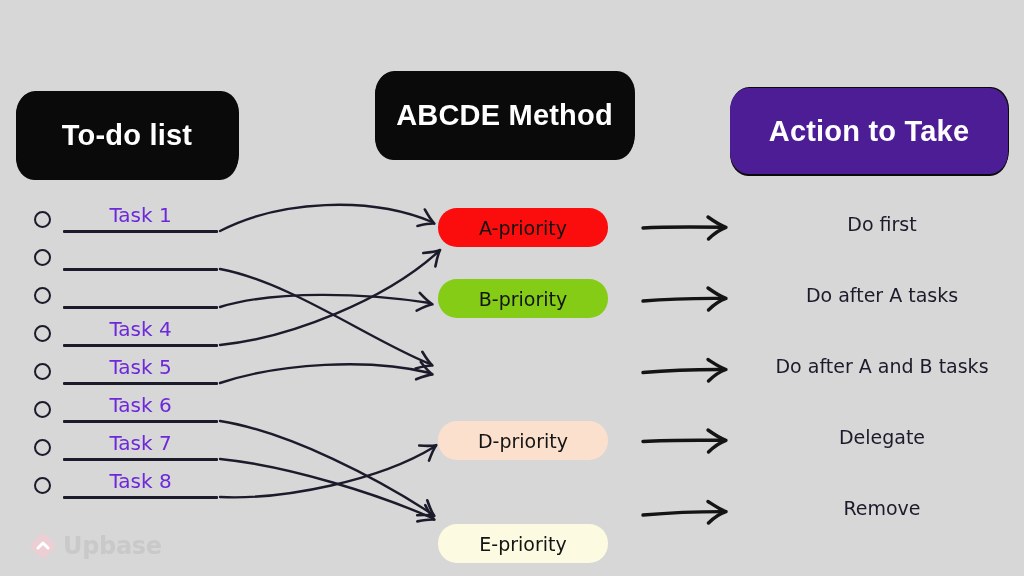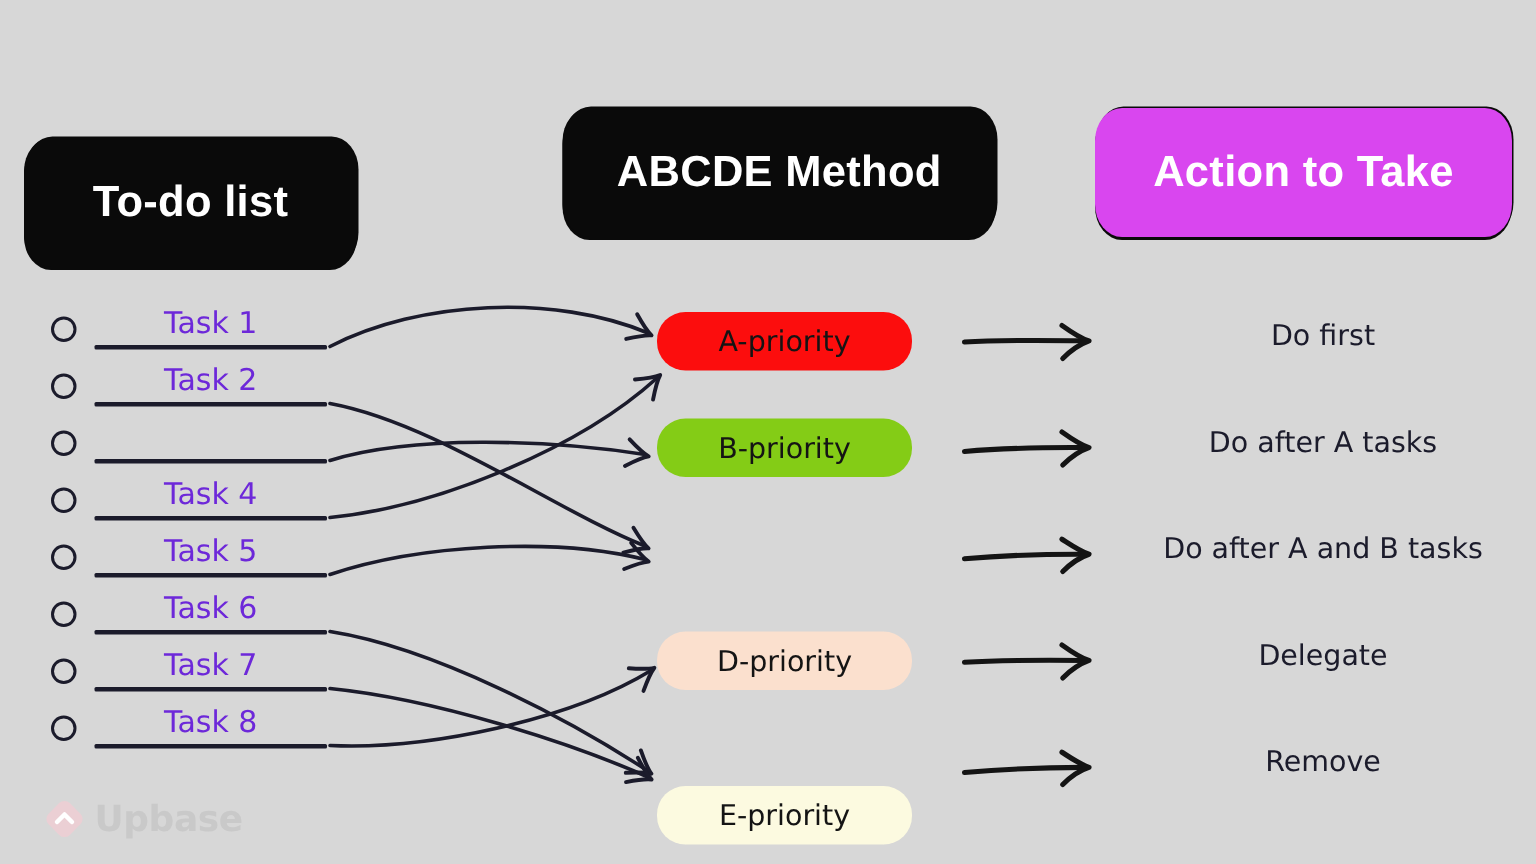--- a/index.html
+++ b/index.html
@@ -34,21 +34,21 @@
     font-weight: bold;
     letter-spacing: 0.2px;
     box-shadow: 0 2px 0 #0a0a0a, 1px -1px 0 #0a0a0a;
   }
   #hdr-todo {
     left: 16px;  top: 72px;  width: 222px; height: 86px;
     font-size: 29px;
     margin-top: 20px;
   }
   #hdr-abcde {
-    left: 375px; top: 72px;  width: 289px; height: 86px;
+    left: 375px; top: 72px;  width: 259px; height: 86px;
     font-size: 29px;
   }
   #hdr-action {
     left: 730px; top: 72px;  width: 278px; height: 86px;
     font-size: 29px;
   }
 
   
   #task-list {
     position: absolute;
@@ -176,35 +176,34 @@
 <div id="stage" style="background: rgb(215, 215, 215);">
 
   <div class="header-pill" id="hdr-todo" style="background: rgb(10, 10, 10); color: rgb(255, 255, 255);">
     <span>To-do list</span>
   </div>
 
   <div class="header-pill" id="hdr-abcde" style="background: rgb(10, 10, 10); color: rgb(255, 255, 255);">
     <span>ABCDE Method</span>
   </div>
 
-  <div class="header-pill" id="hdr-action" style="background: #d946ef; color: rgb(255, 255, 255);">
+  <div class="header-pill" id="hdr-action" style="background: #4c1d95; color: rgb(255, 255, 255); margin-top: 16px;">
     <span>Action to Take</span>
   </div>
 
   <div id="task-list">
 
     <div class="task-row" style="top:203px;">
       <span class="task-bullet"></span>
       <span class="task-label">Task 1</span>
       <span class="task-line"></span>
     </div>
 
     <div class="task-row" style="top:241px;">
       <span class="task-bullet"></span>
-      <span class="task-label">Task 2</span>
       <span class="task-line"></span>
     </div>
 
     <div class="task-row" style="top:279px;">
       <span class="task-bullet"></span>
       <span class="task-line"></span>
     </div>
 
     <div class="task-row" style="top:317px;">
       <span class="task-bullet"></span>

